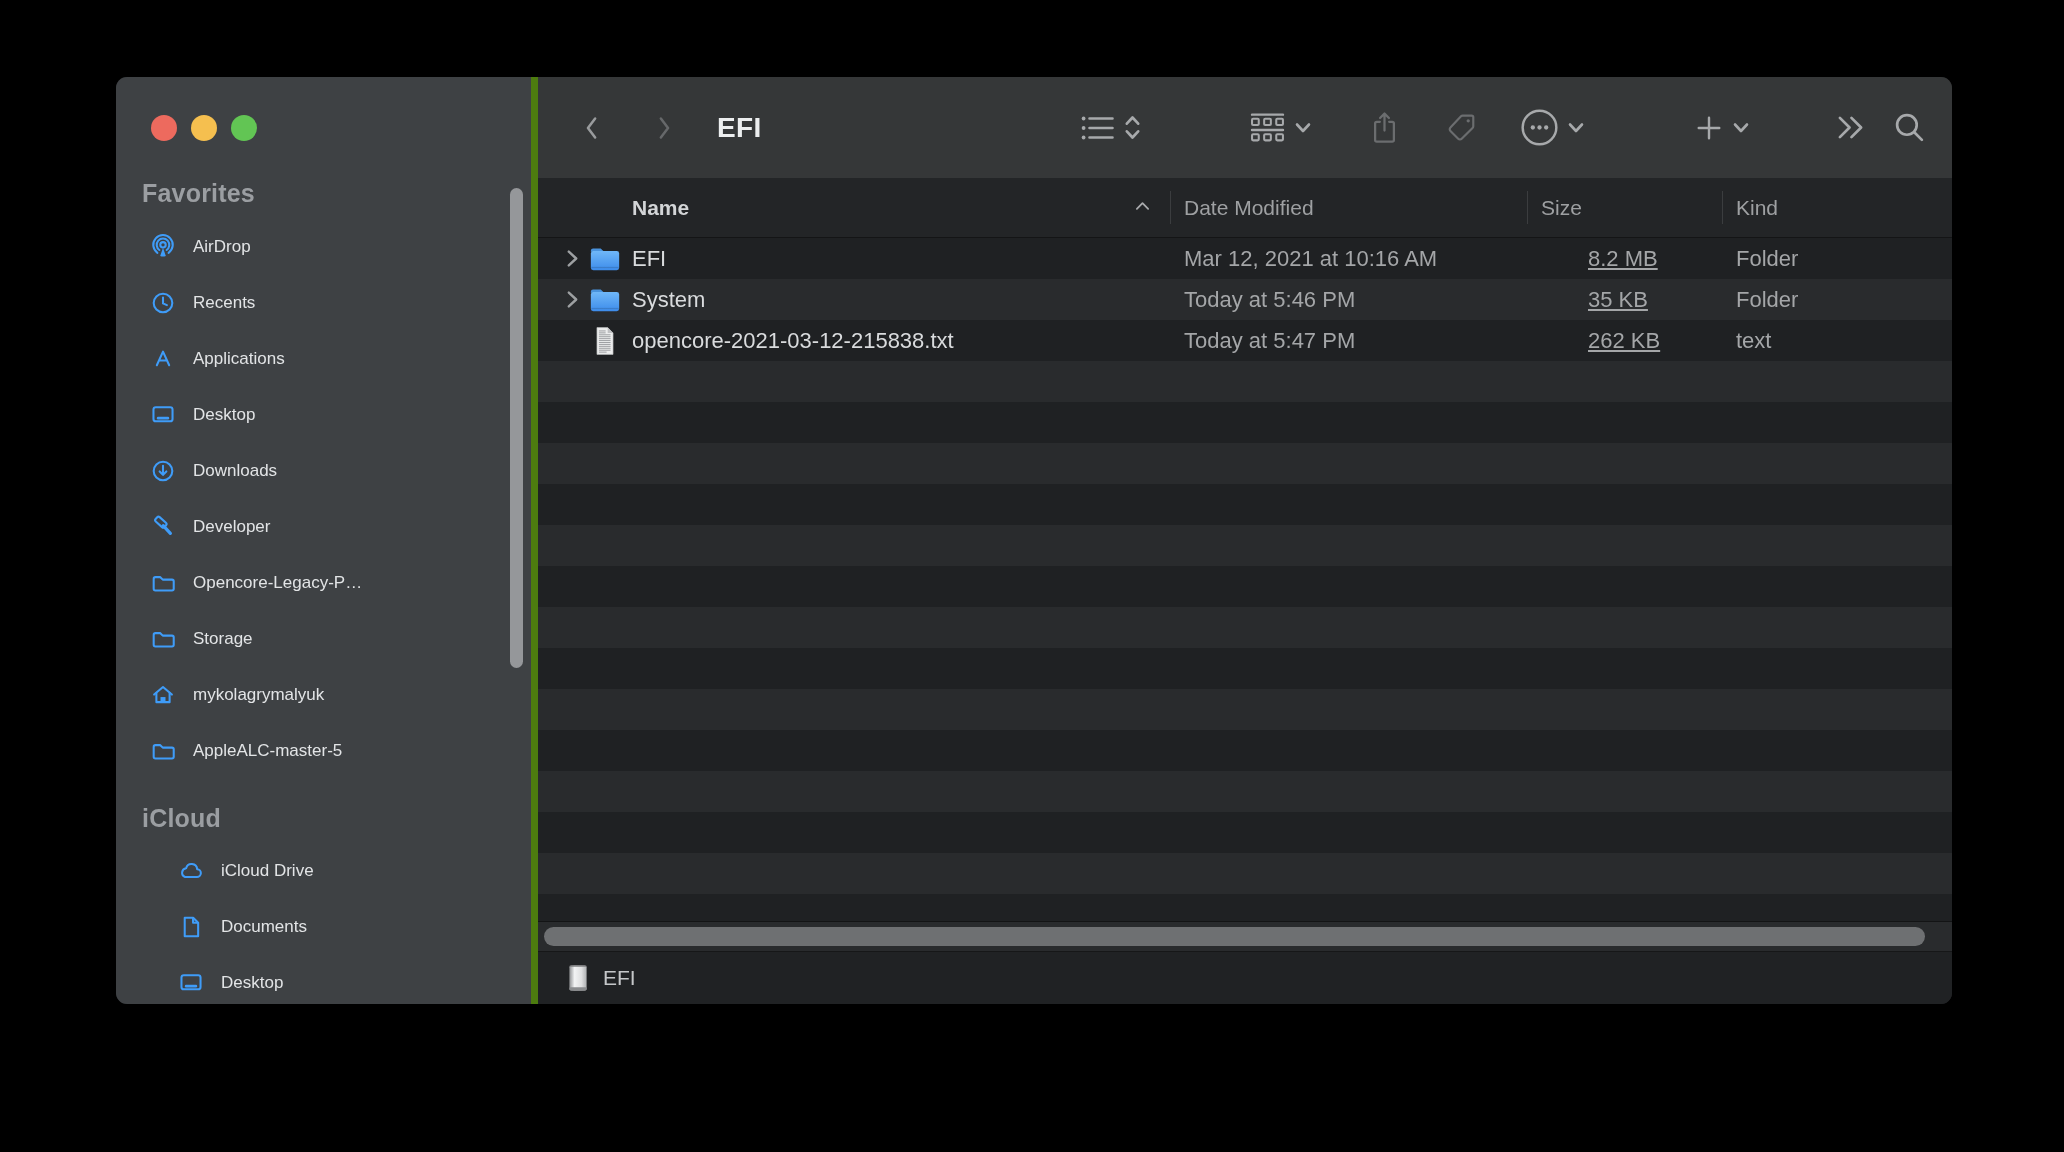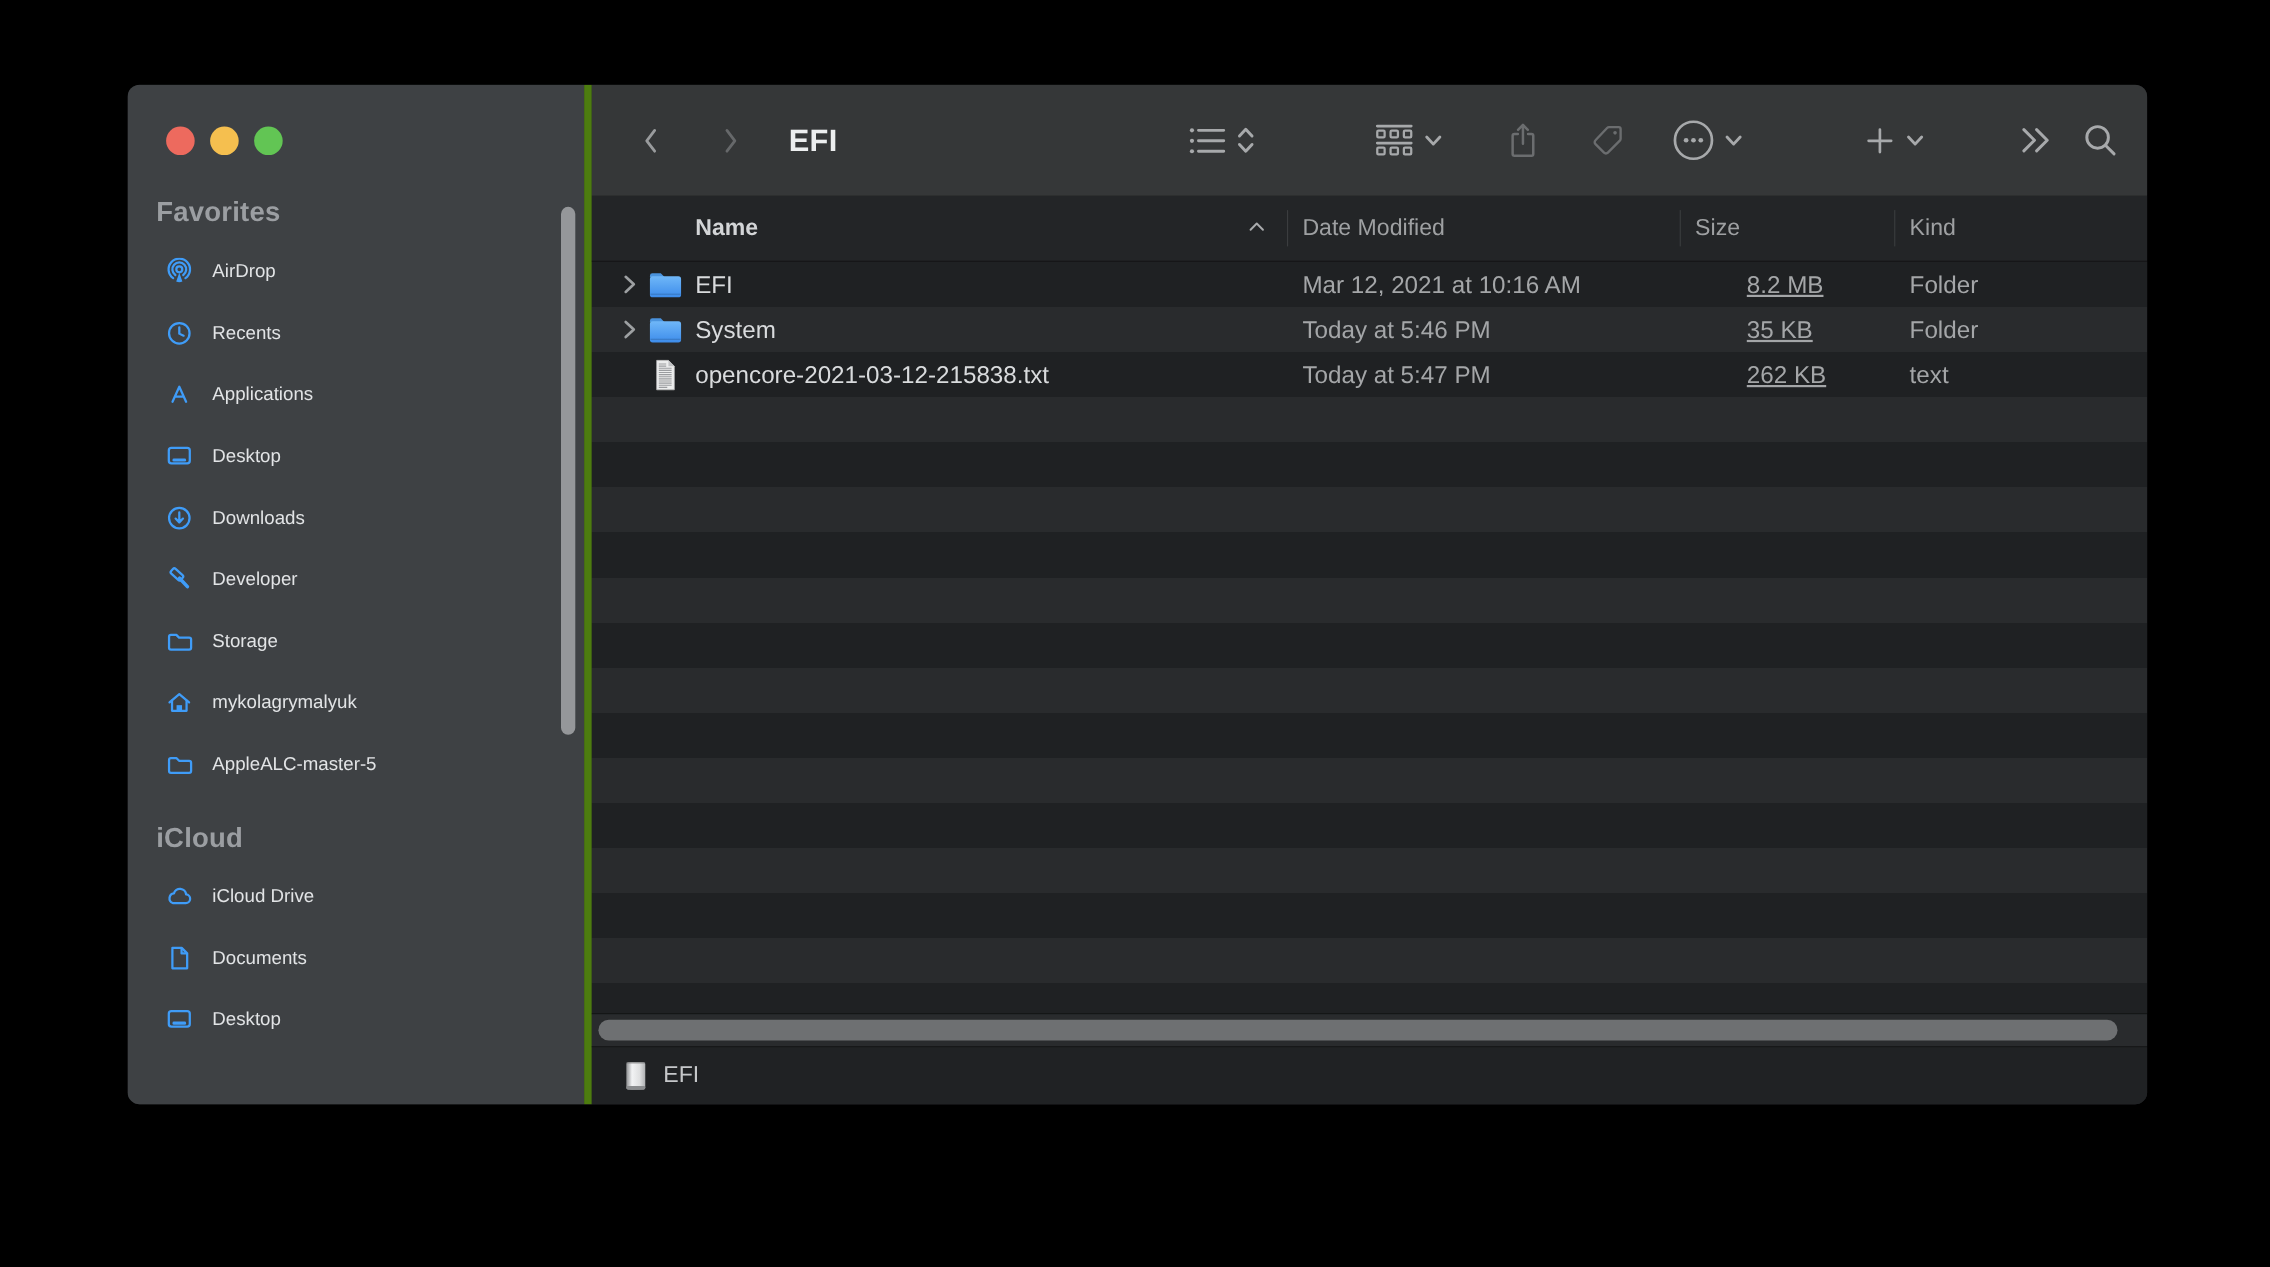--- a/index.html
+++ b/index.html
@@ -11,21 +11,21 @@
             box-shadow:0 22px 70px rgba(0,0,0,.55); }
 
   
   .sidebar { position:relative; width:415px; flex:0 0 415px; background:#3e4144; }
   .traffic { position:absolute; left:35px; top:38px; display:flex; gap:14px; }
   .tl { width:26px; height:26px; border-radius:50%; }
   .sb-section { margin:103px 0 0 26px; height:26px; line-height:26px;
                 font-size:25px; font-weight:700; color:#9b9ea2; letter-spacing:.2px; }
   .sb-section.icloud { margin-top:26px; }
   .sb-list { margin-top:13px; }
-  .sb-list.icloud { margin-top:12px; }
+  .sb-list.icloud { margin-top:12px;padding-left:28px; }
   .sb-item { display:flex; align-items:center; height:56px; padding-left:34px; }
   .sb-ic { width:26px; height:26px; flex:0 0 26px; margin-right:17px; color:#3f9cf8; }
   .sb-label { font-size:17px; color:#e2e4e6; white-space:nowrap; }
   .sb-scrollbar { position:absolute; right:8px; top:111px; width:13px; height:480px;
                   border-radius:7px; background:#95979a; }
 
   
   .main { flex:1; display:flex; flex-direction:column; border-left:7px solid #4d7c0f; }
 
   .toolbar { position:relative; height:101px; flex:0 0 101px; background:#353738; }
@@ -263,20 +263,26 @@
           <span class="sb-label">Downloads</span>
         </div>
 
         <div class="sb-item">
           <svg class="sb-ic ic">
             <use href="#ic-hammer"></use>
           </svg>
           <span class="sb-label">Developer</span>
         </div>
 
+        <div class="sb-item">
+          <svg class="sb-ic ic">
+            <use href="#ic-folder"></use>
+          </svg>
+          <span class="sb-label">Opencore-Legacy-P…</span>
+        </div>
 
         <div class="sb-item">
           <svg class="sb-ic ic">
             <use href="#ic-folder"></use>
           </svg>
           <span class="sb-label">Storage</span>
         </div>
 
         <div class="sb-item">
           <svg class="sb-ic ic">

